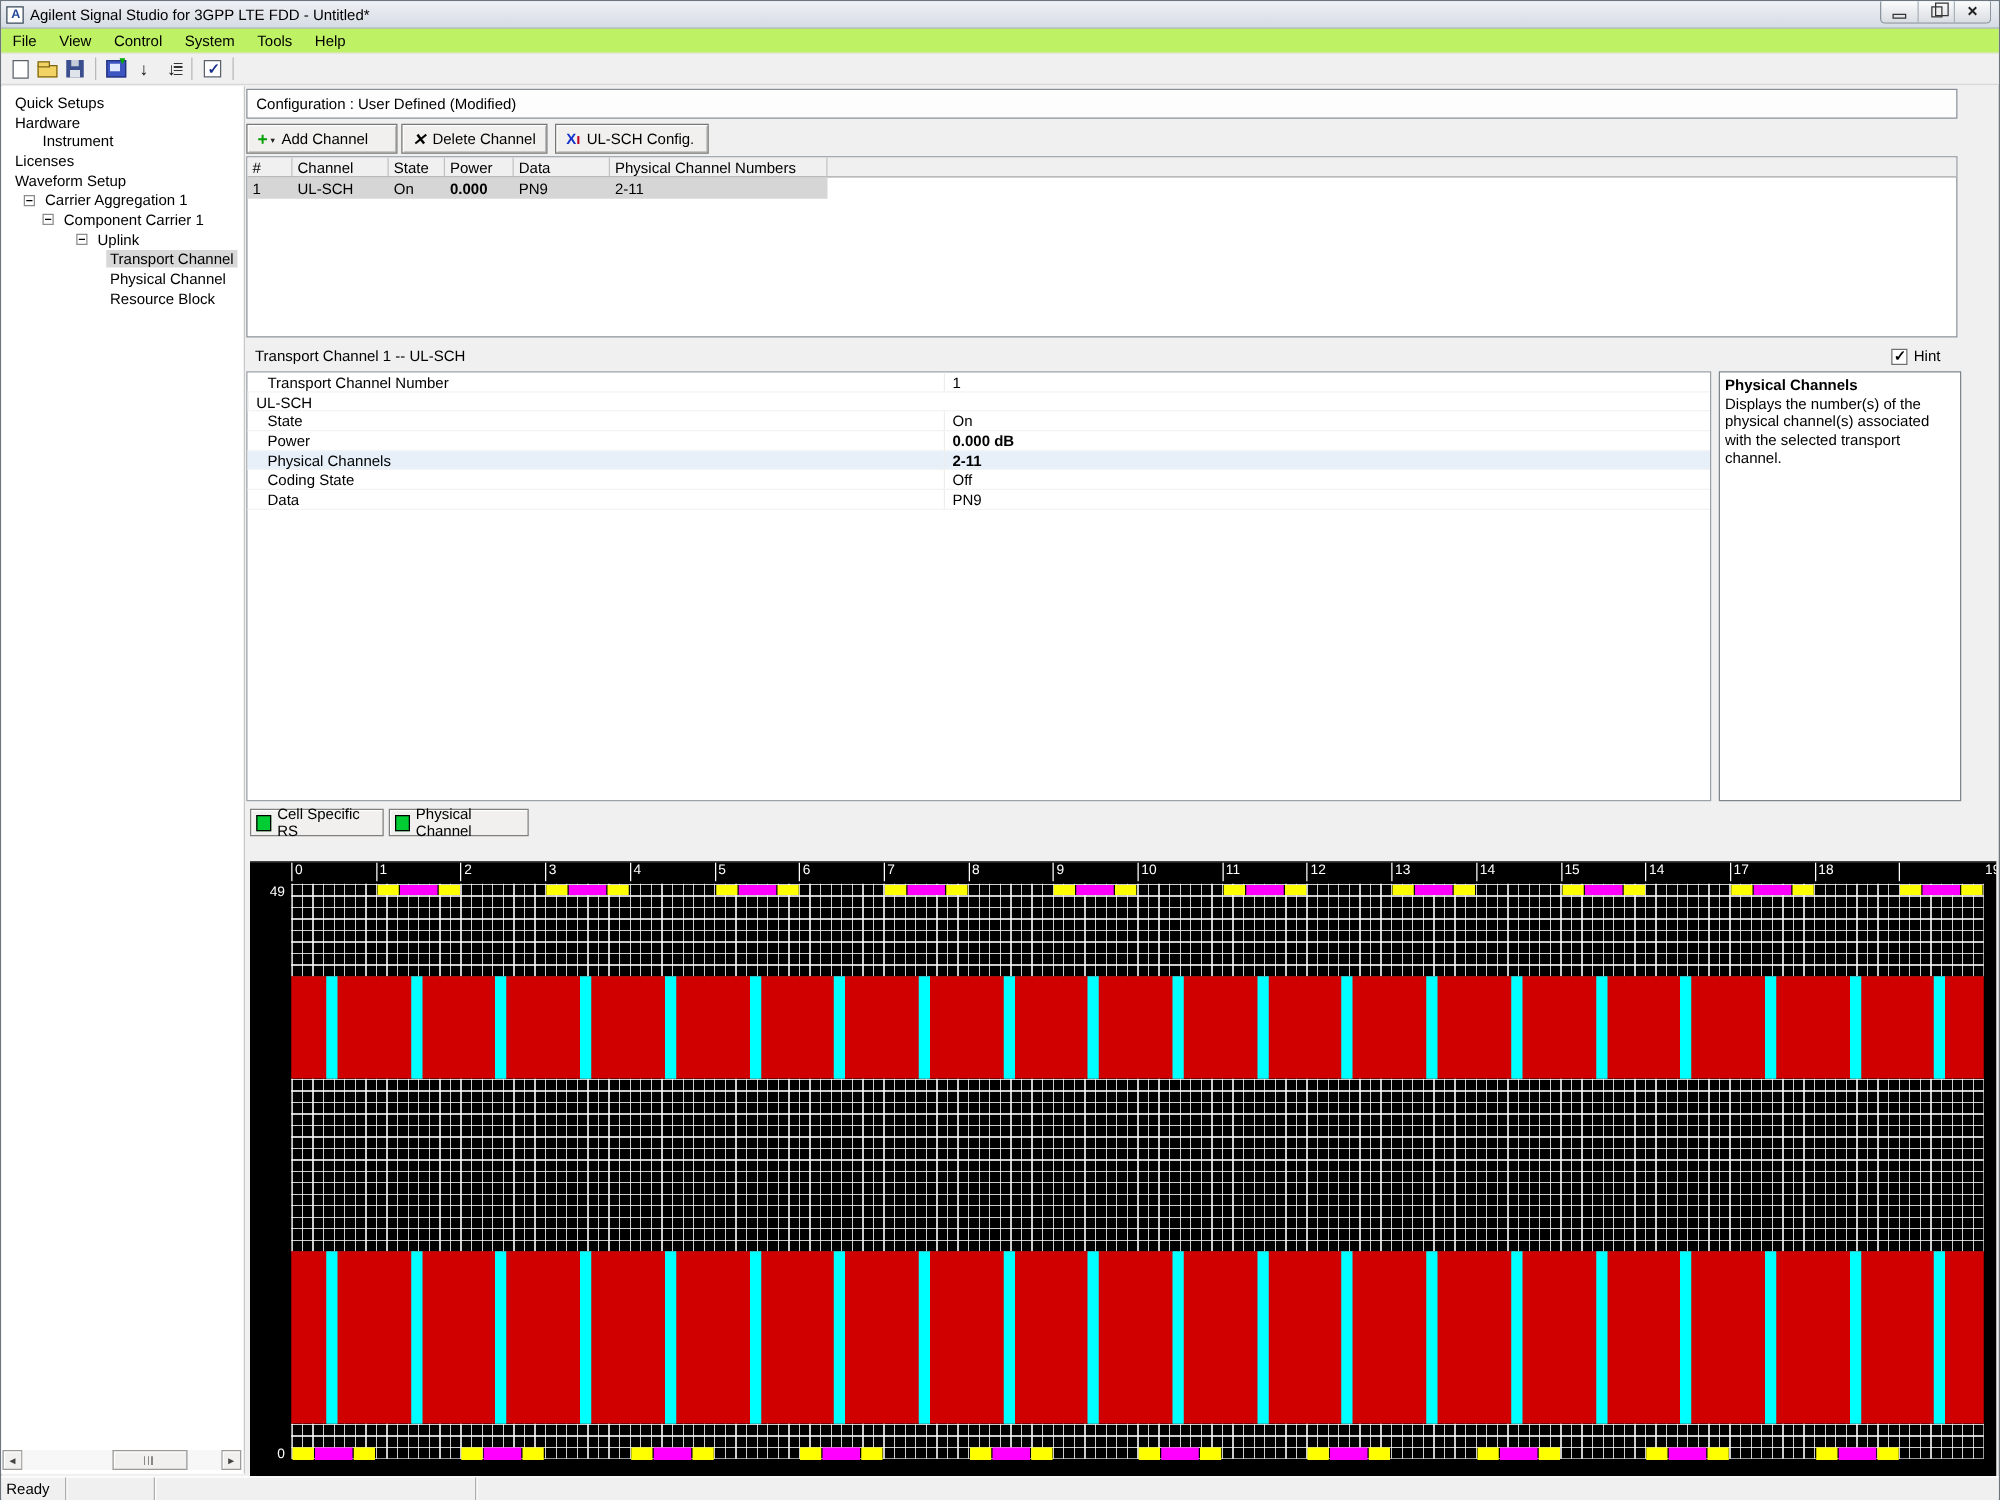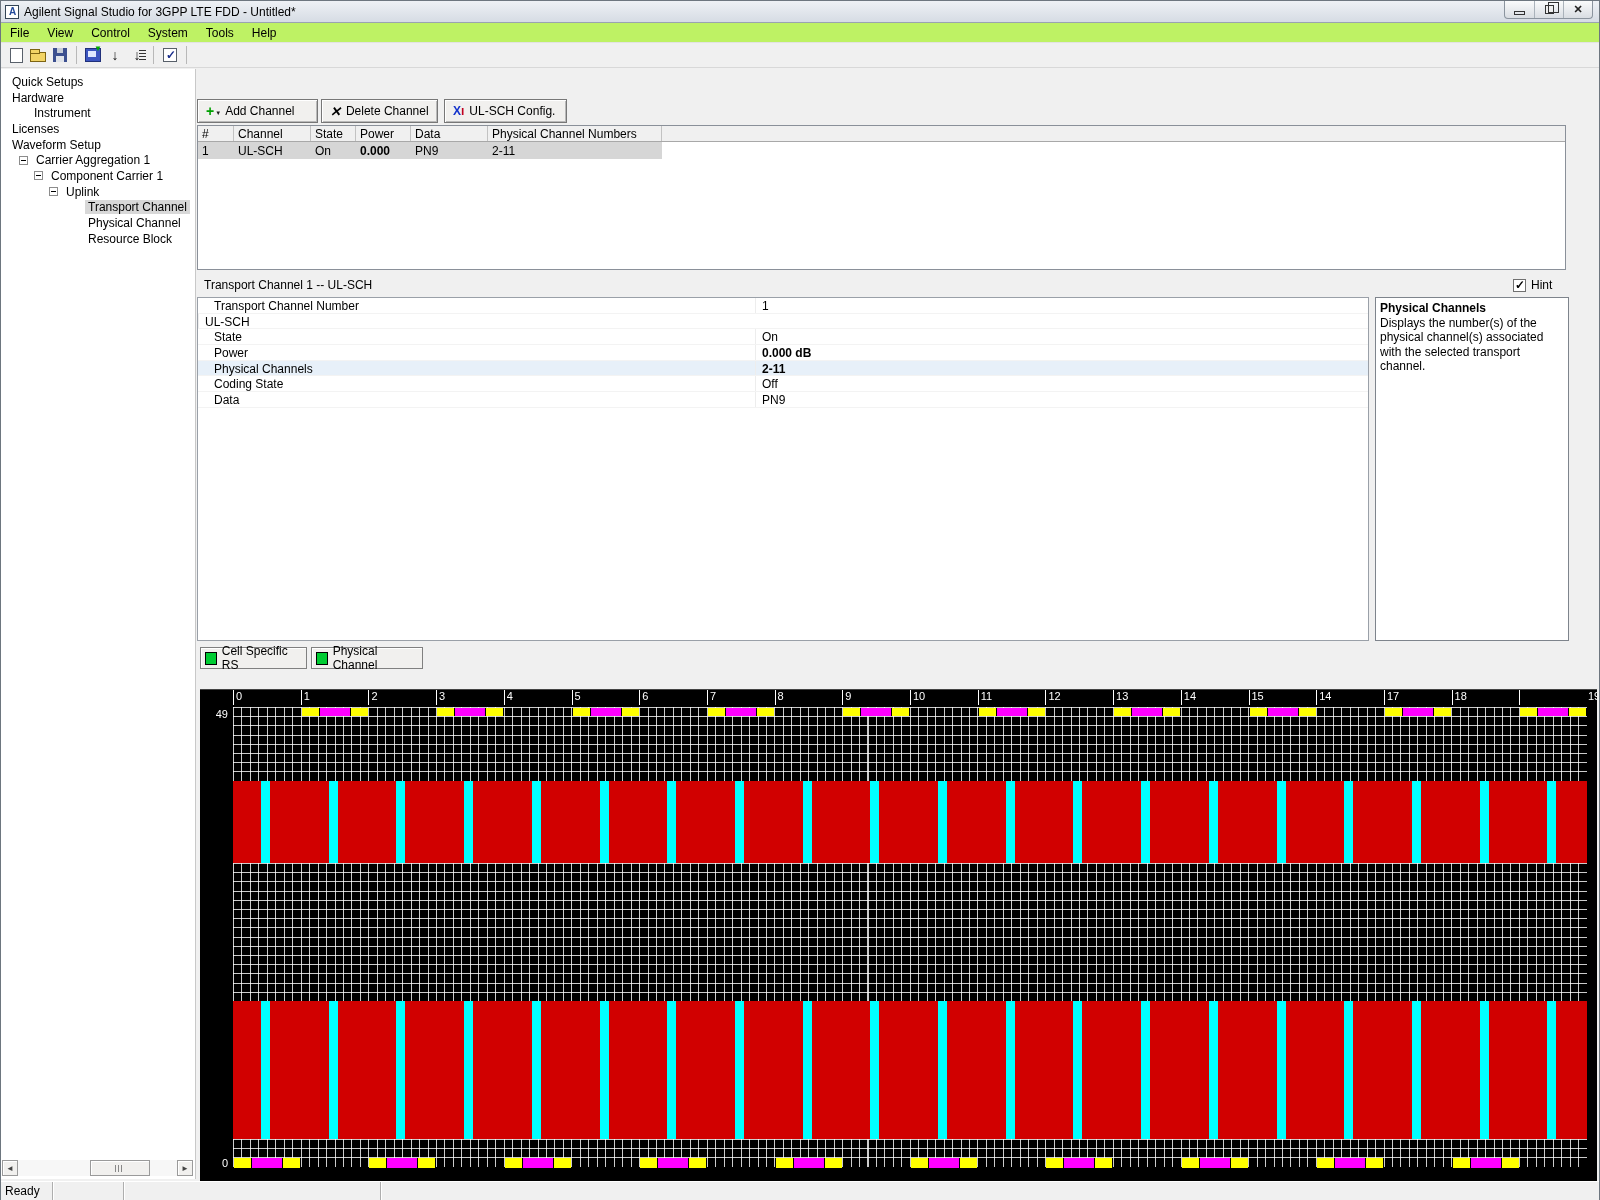--- a/index.html
+++ b/index.html
@@ -202,21 +202,21 @@
           <span class="tree-label">Waveform Setup</span>
         </div>
         <div class="tree-row" style="padding-left: 18px;">
           <div class="expander"></div>
           <span class="tree-label">Carrier Aggregation 1</span>
         </div>
         <div class="tree-row" style="padding-left: 33px;">
           <div class="expander"></div>
           <span class="tree-label">Component Carrier 1</span>
         </div>
-        <div class="tree-row" style="padding-left: 48px;">
+        <div class="tree-row" style="padding-left: 48px; margin-left: 12px;">
           <div class="expander"></div>
           <span class="tree-label">Uplink</span>
         </div>
         <div class="tree-row" style="padding-left: 84px;">
           <span class="tree-label selected">Transport Channel</span>
         </div>
         <div class="tree-row" style="padding-left: 84px;">
           <span class="tree-label">Physical Channel</span>
         </div>
         <div class="tree-row" style="padding-left: 84px;">
@@ -225,20 +225,23 @@
       </div>
     <div class="tree-hscroll">
       <div class="sb-btn">◄</div>
       <div class="sb-track">
         <div class="sb-thumb"></div>
       </div>
       <div class="sb-btn">►</div>
     </div>
   </div>
 
+  <div class="config-bar">
+    <span>Configuration : User Defined (Modified)</span>
+  </div>
 
   <div class="btn3d" style="left:196px; width:121px;">
     <span class="plus">+</span>
     <span class="tiny-arrow">▼</span>
     <span>Add Channel</span>
   </div>
   <div class="btn3d" style="left:320px; width:117px;">
     <span class="xmark">✕</span>
     <span>Delete Channel</span>
   </div>

